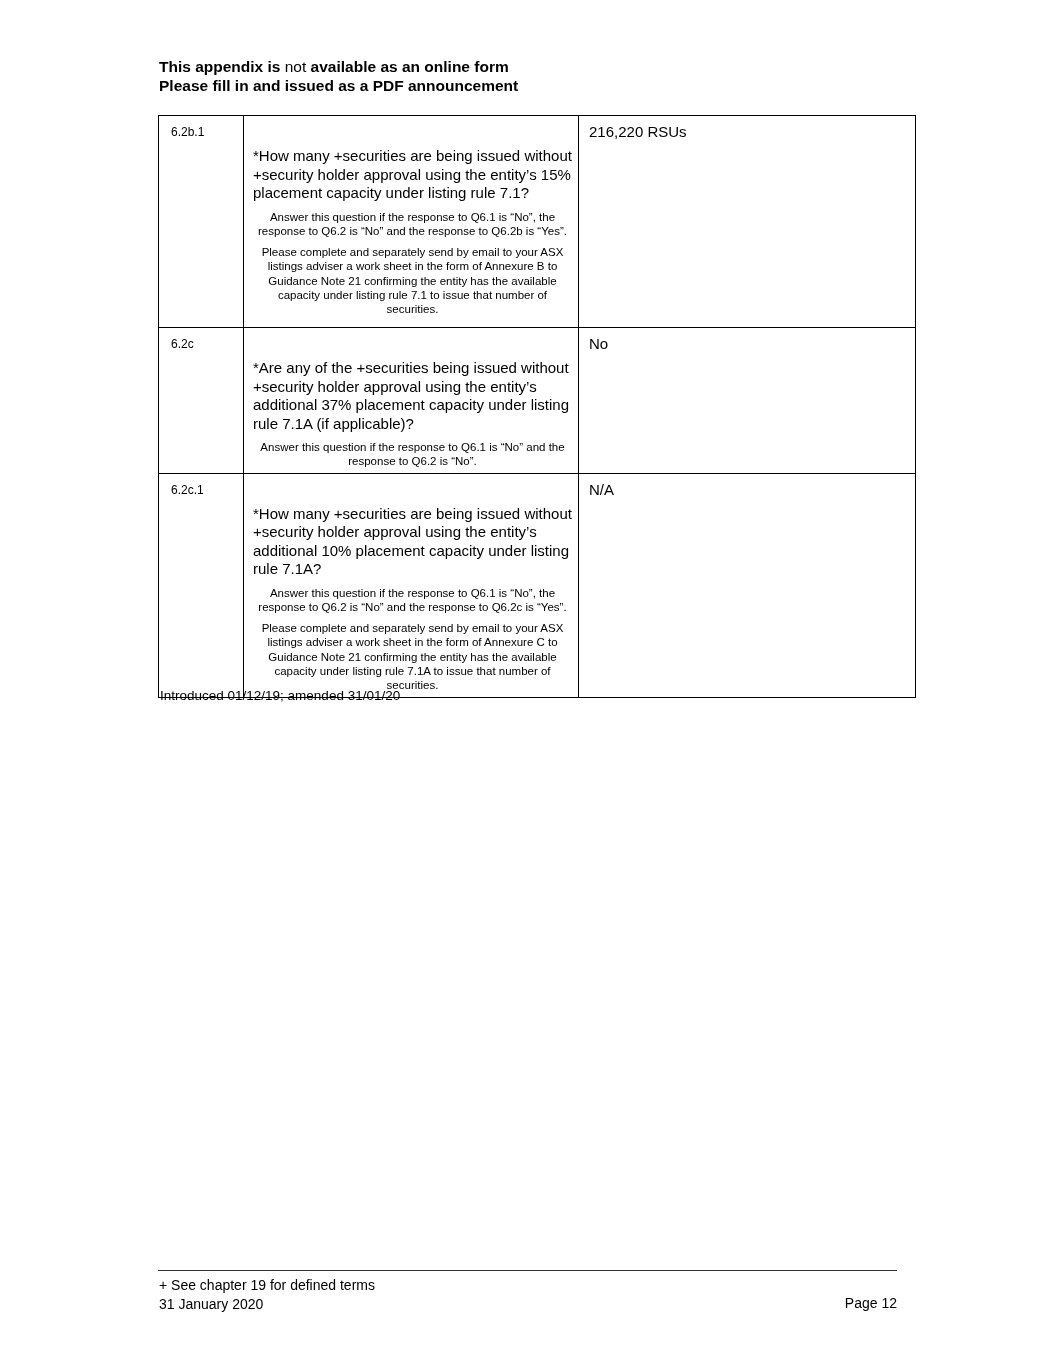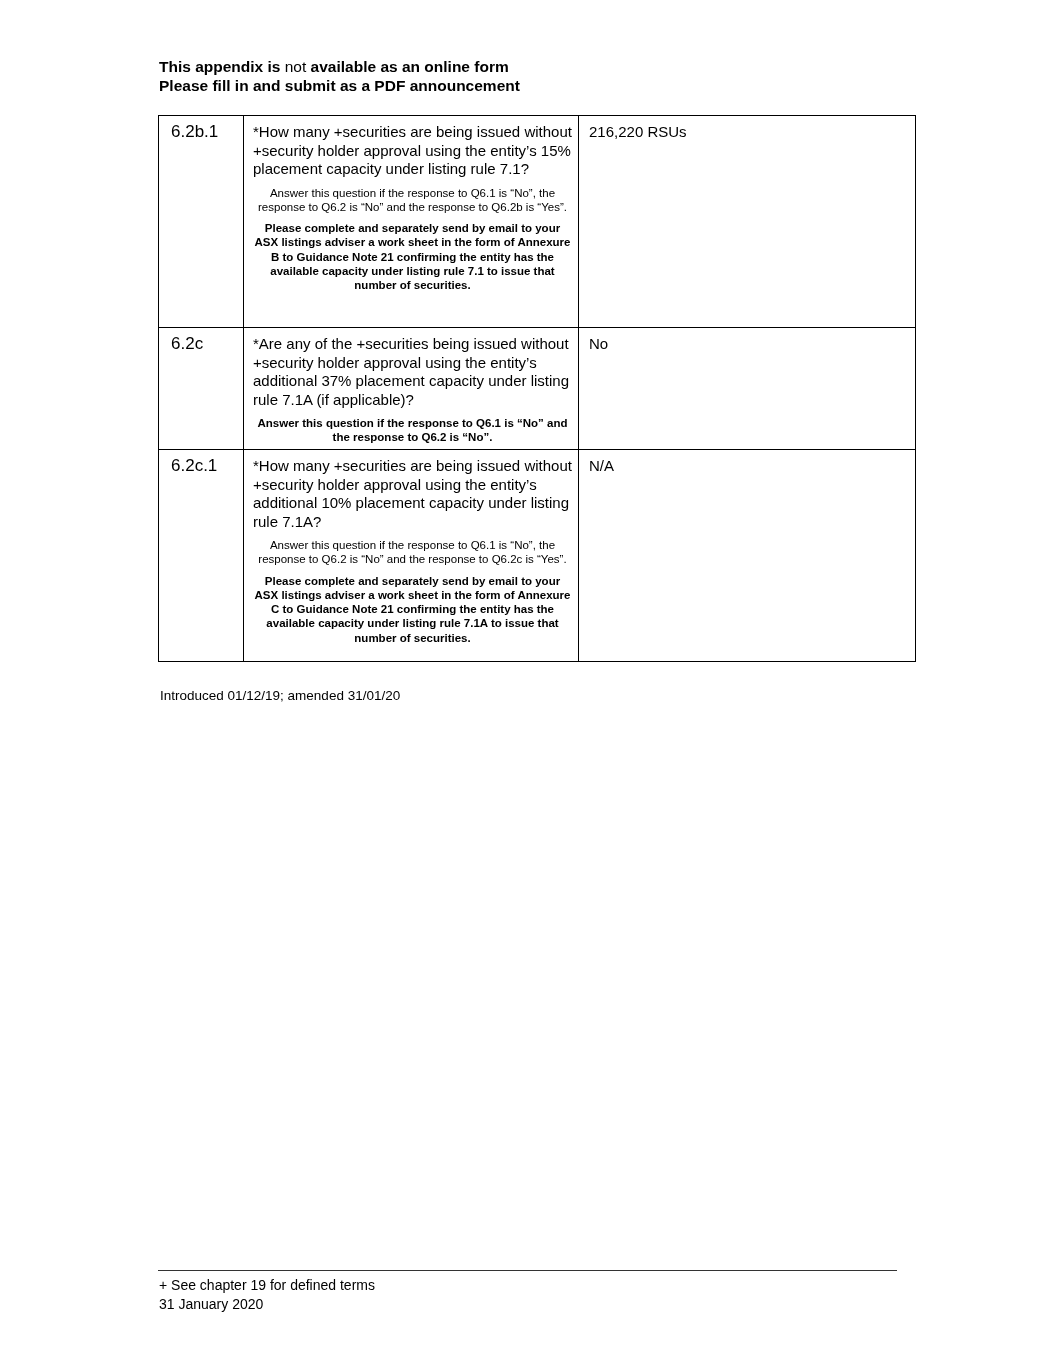--- a/index.html
+++ b/index.html
@@ -20,26 +20,26 @@
   .regular { font-weight:normal; }
   
   .doc-table {
     position:absolute; top:115px; left:158px; width:757px;
     border-collapse:collapse; table-layout:fixed;
   }
   .doc-table td { border:1.5px solid #000; vertical-align:top; background:#fff; }
   col.c1 { width:85px; }
   col.c2 { width:335px; }
   col.c3 { width:337px; }
-  .cell-id { padding:7px 4px 20px 12px; font-size:17px; line-height:18.5px; }
+  .cell-id { padding:7px 4px 20px 12px; font-size:12px; line-height:18.5px; }
   .cell-q  { padding:7px 6px 4px 9px; }
   .cell-a  { padding:7px 8px 16px 10px; font-size:15px; line-height:18.5px; }
-  .q    { font-size:15px;   line-height:18.5px; margin-bottom:7px; }
+  .q    { font-size:15px;   line-height:18.5px; margin-bottom:7px;margin-top:24px; }
   .note { font-size:11.5px; line-height:14.3px; margin-bottom:7px;text-align:center; }
-  .note:last-child { margin-bottom:0;font-weight:bold; }
+  .note:last-child { margin-bottom:0; }
   tr.r-tall  { height:212px; }
   tr.r-short { height:122px; }
   
   .introduced { position:absolute; top:688px; left:160px; font-size:13.5px; }
   
   .footer-rule {
     position:absolute; top:1270px; left:158px; width:739px;
     border-top:1px solid #333;
   }
   .footer-left {
@@ -52,21 +52,21 @@
   }
 </style>
 </head>
 <body>
 
 <div class="page">
 
   <div class="header">
     <div class="header-left">
       <div><span>This appendix is </span><span class="regular">not</span><span> available as an online form</span></div>
-      <div>Please fill in and submit as a PDF announcement</div>
+      <div>Please fill in and issued as a PDF announcement</div>
     </div>
   </div>
 
   <table class="doc-table">
     <colgroup>
         <col class="c1">
         <col class="c2">
         <col class="c3">
       </colgroup>
     <tbody>
@@ -99,14 +99,15 @@
     </tbody>
   </table>
 
   <div class="introduced">Introduced 01/12/19; amended 31/01/20</div>
 
   <div class="footer-rule"></div>
   <div class="footer-left">
     <div>+ See chapter 19 for defined terms</div>
     <div>31 January 2020</div>
   </div>
+  <div class="footer-page">Page 12</div>
 
 </div>
 
 </body></html>

